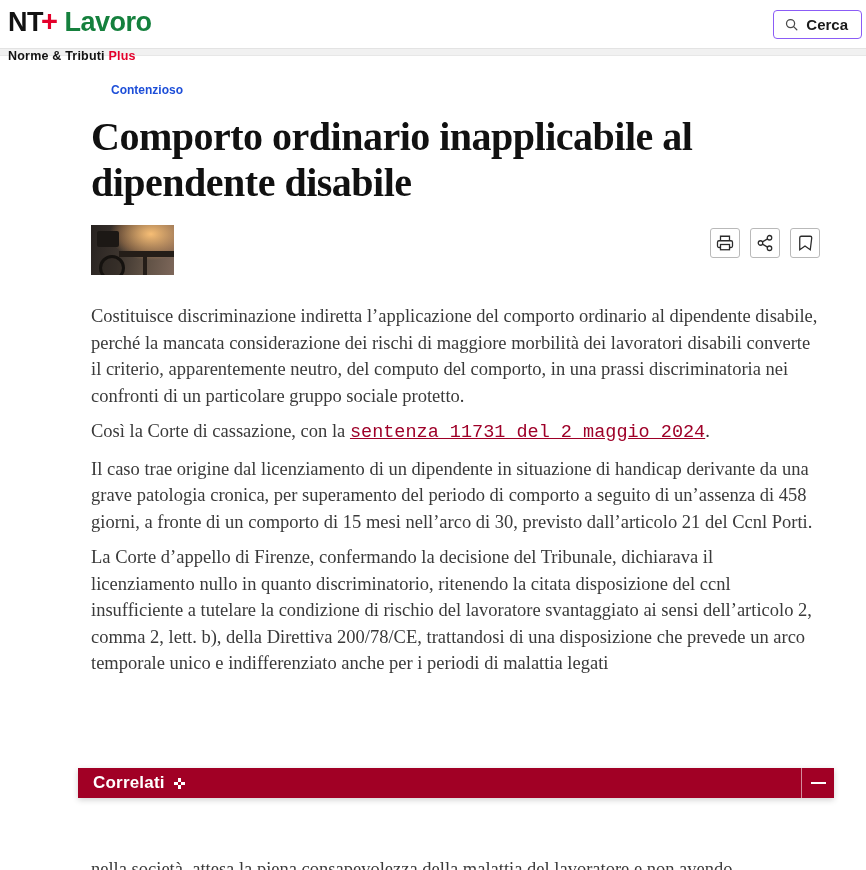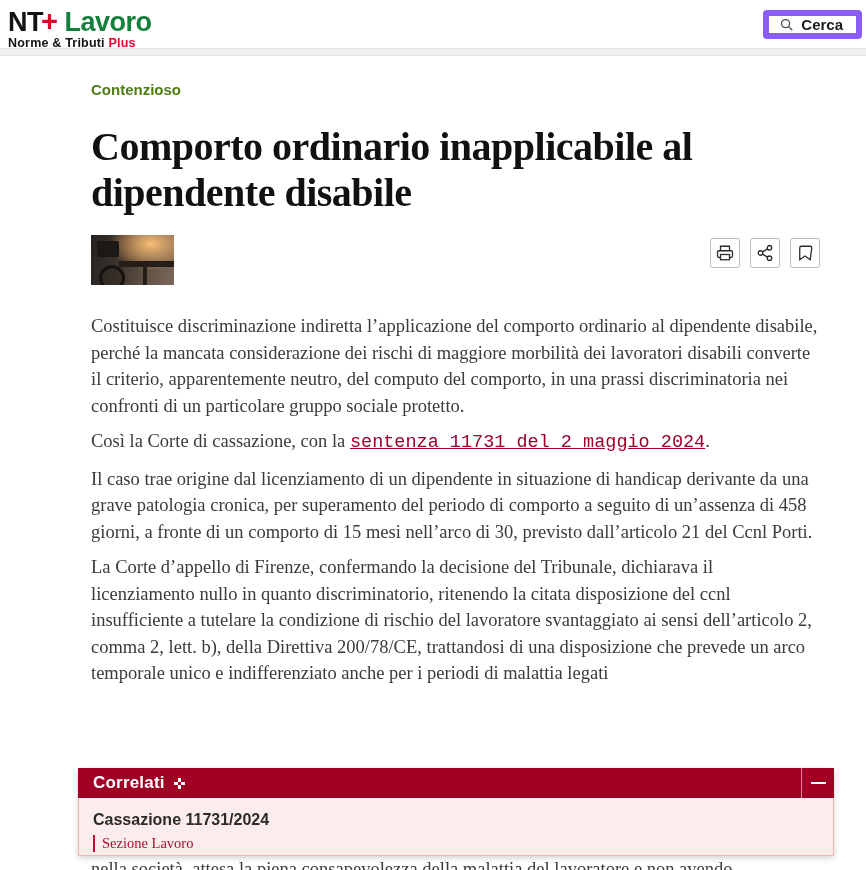--- a/index.html
+++ b/index.html
@@ -20,54 +20,55 @@
     position: relative;
     height: 48px;
     background: #fff;
     padding: 7px 4px 0 8px;
   }
   .logo { display: inline-block; cursor: pointer; line-height: 1; }
   .logo-row { display: flex; align-items: baseline; font-weight: bold; letter-spacing: -0.5px; }
   .logo-nt  { font-size: 27px; color: #121212; }
   .logo-plus{ font-size: 29px; color: #e4002b; margin-left: -2px; font-weight: 900; }
   .logo-name{ font-size: 27px; color: #15803d; margin-left: 7px; }
-  .logo-tagline { font-size: 12.5px; font-weight: bold; color: #121212; margin-top: 1px; letter-spacing: 0.2px; }
+  .logo-tagline { font-size: 12.5px; font-weight: bold; color: #121212; margin-top: 14px; letter-spacing: 0.2px; }
   .logo-tagline .tag-plus { color: #e4002b; }
 
   .search-btn {
     position: absolute;
     top: 10px; right: 4px;
     display: flex; align-items: center; gap: 7px;
     height: 29px;
     padding: 0 13px 0 10px;
     background: #fff;
-    border: 6px solid #8b5cf6;
+    border: 1px solid #8b5cf6;
     border-radius: 4px;
     font-size: 15px; font-weight: bold; color: #1a1a1a;
     cursor: pointer;
   }
   .search-btn svg { display: block; }
 
   .band {
     height: 8px;
     background: #f1f1f1;
     border-top: 1px solid #e3e3e3;
     border-bottom: 1px solid #e7e7e7;
   }
 
   
   .content { padding: 0 46px 0 91px; }
 
   .kicker {
     margin-top: 25px;
-    font-size: 15px; font-weight: bold; color: #4d7c0f;
+    font-size: 12px; font-weight: bold; color: #1d4ed8;
     line-height: 18px;
+    margin-left: 20px;
   }
   .title {
-    margin-top: 25px;
+    margin-top: 15px;
     font-family: "Liberation Serif", serif;
     font-weight: bold;
     font-size: 40px;
     line-height: 46px;
     color: #111;
     letter-spacing: -0.5px;
     max-width: 700px;
   }
   .subtitle {
     margin-top: 17px;
@@ -307,19 +308,15 @@
   <div class="correlati">
     <div class="correlati-bar">
       <span class="correlati-title">Correlati</span>
       <span class="plus-icon">
           <span class="plus-center"></span>
         </span>
       <button class="minimize-btn">
         <span class="minus-glyph"></span>
       </button>
     </div>
-    <div class="correlati-panel">
-      <div class="related-title">Cassazione 11731/2024</div>
-      <div class="related-section">Sezione Lavoro</div>
-    </div>
   </div>
 
 </div>
 
 </body></html>

